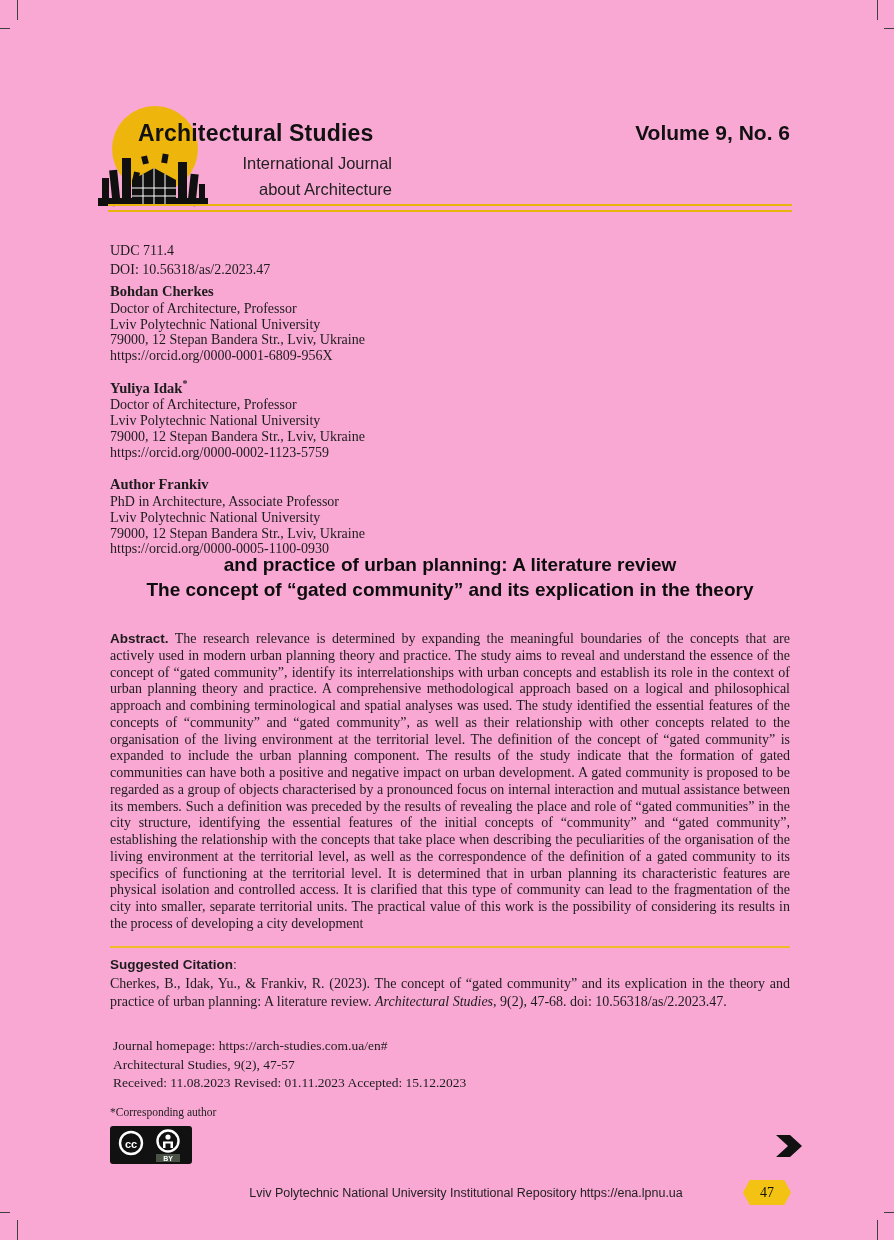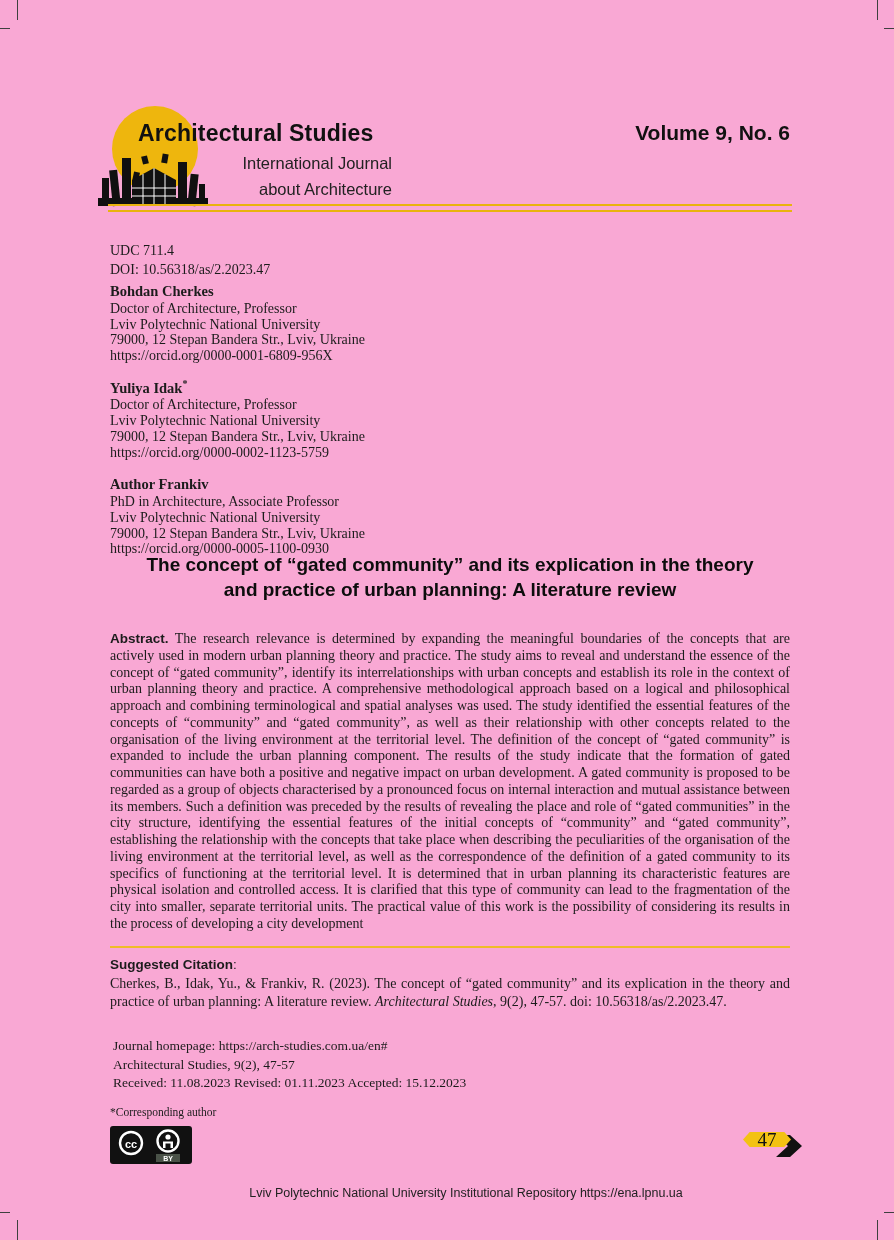--- a/index.html
+++ b/index.html
@@ -62,24 +62,24 @@
   
   #footnote { position:absolute; left:0; top:1106px; font-size:11.5px; }
 
   
   #cc-logo { position:absolute; left:0; top:1126px; }
   #copyright { position:absolute; left:108px; top:1127px; width:470px;
                font-size:13px; line-height:21.5px; }
 
   
   #badge-arrow { position:absolute; left:664px; top:1133px; z-index:1; }
-  #badge-hex { position:absolute; left:633px; top:1132px; width:48px; height:15px; z-index:2;
+  #badge-hex { position:absolute; left:633px; top:1180px; width:48px; height:25px; z-index:2;
                background:#F3C212; display:flex; align-items:center; justify-content:center;
                clip-path:polygon(14% 0, 86% 0, 100% 50%, 86% 100%, 14% 100%, 0 50%);
-               font-size:19px; color:#111; }
+               font-size:14px; color:#111; }
 
   
   #repository { position:absolute; left:16px; top:1186px; width:680px; text-align:center;
                 font-size:12.5px; color:#222; }
 </style>
 </head>
 <body>
 
 <div id="page">
 
@@ -152,30 +152,30 @@
         <div class="author-name"><span>Author Frankiv</span><span class="author-mark"></span></div>
         <div class="author-line">PhD in Architecture, Associate Professor</div>
         <div class="author-line">Lviv Polytechnic National University</div>
         <div class="author-line">79000, 12 Stepan Bandera Str., Lviv, Ukraine</div>
         <div class="author-line">https://orcid.org/0000-0005-1100-0930</div>
       </div>
 
     </div>
 
     <div id="article-title" class="sans">
+      <div>and practice of urban planning: A literature review</div>
       <div>The concept of “gated community” and its explication in the theory</div>
-      <div>and practice of urban planning: A literature review</div>
     </div>
 
     <p id="abstract"><span id="abstract-label">Abstract.</span><span> The research relevance is determined by expanding the meaningful boundaries of the concepts that are actively used in modern urban planning theory and practice. The study aims to reveal and understand the essence of the concept of “gated community”, identify its interrelationships with urban concepts and establish its role in the context of urban planning theory and practice. A comprehensive methodological approach based on a logical and philosophical approach and combining terminological and spatial analyses was used. The study identified the essential features of the concepts of “community” and “gated community”, as well as their relationship with other concepts related to the organisation of the living environment at the territorial level. The definition of the concept of “gated community” is expanded to include the urban planning component. The results of the study indicate that the formation of gated communities can have both a positive and negative impact on urban development. A gated community is proposed to be regarded as a group of objects characterised by a pronounced focus on internal interaction and mutual assistance between its members. Such a definition was preceded by the results of revealing the place and role of “gated communities” in the city structure, identifying the essential features of the initial concepts of “community” and “gated community”, establishing the relationship with the concepts that take place when describing the peculiarities of the organisation of the living environment at the territorial level, as well as the correspondence of the definition of a gated community to its specifics of functioning at the territorial level. It is determined that in urban planning its characteristic features are physical isolation and controlled access. It is clarified that this type of community can lead to the fragmentation of the city into smaller, separate territorial units. The practical value of this work is the possibility of considering its results in the process of developing a city development</span></p>
 
     <div id="rule-single"></div>
     <div id="citation">
       <div id="citation-heading"><span>Suggested Citation</span><span id="citation-colon">:</span></div>
-      <div id="citation-text"><span>Cherkes, B., Idak, Yu., &amp; Frankiv, R. (2023). The concept of “gated community” and its explication in the theory and practice of urban planning: A literature review. </span><span class="italic">Architectural Studies</span><span>, 9(2), 47-57. doi: 10.56318/as/2.2023.47.</span></div>
+      <div id="citation-text"><span>Cherkes, B., Idak, Yu., &amp; Frankiv, R. (2023). The concept of “gated community” and its explication in the theory and practice of urban planning: A literature review. </span><span class="italic">Architectural Studies</span><span>, 9(2), 47-68. doi: 10.56318/as/2.2023.47.</span></div>
     </div>
 
     <div id="journal-info">
       <div>Journal homepage: https://arch-studies.com.ua/en#</div>
       <div>Architectural Studies, 9(2), 47-57</div>
       <div>Received: 11.08.2023 Revised: 01.11.2023 Accepted: 15.12.2023</div>
     </div>
 
     <div id="footnote">*Corresponding author</div>
 

